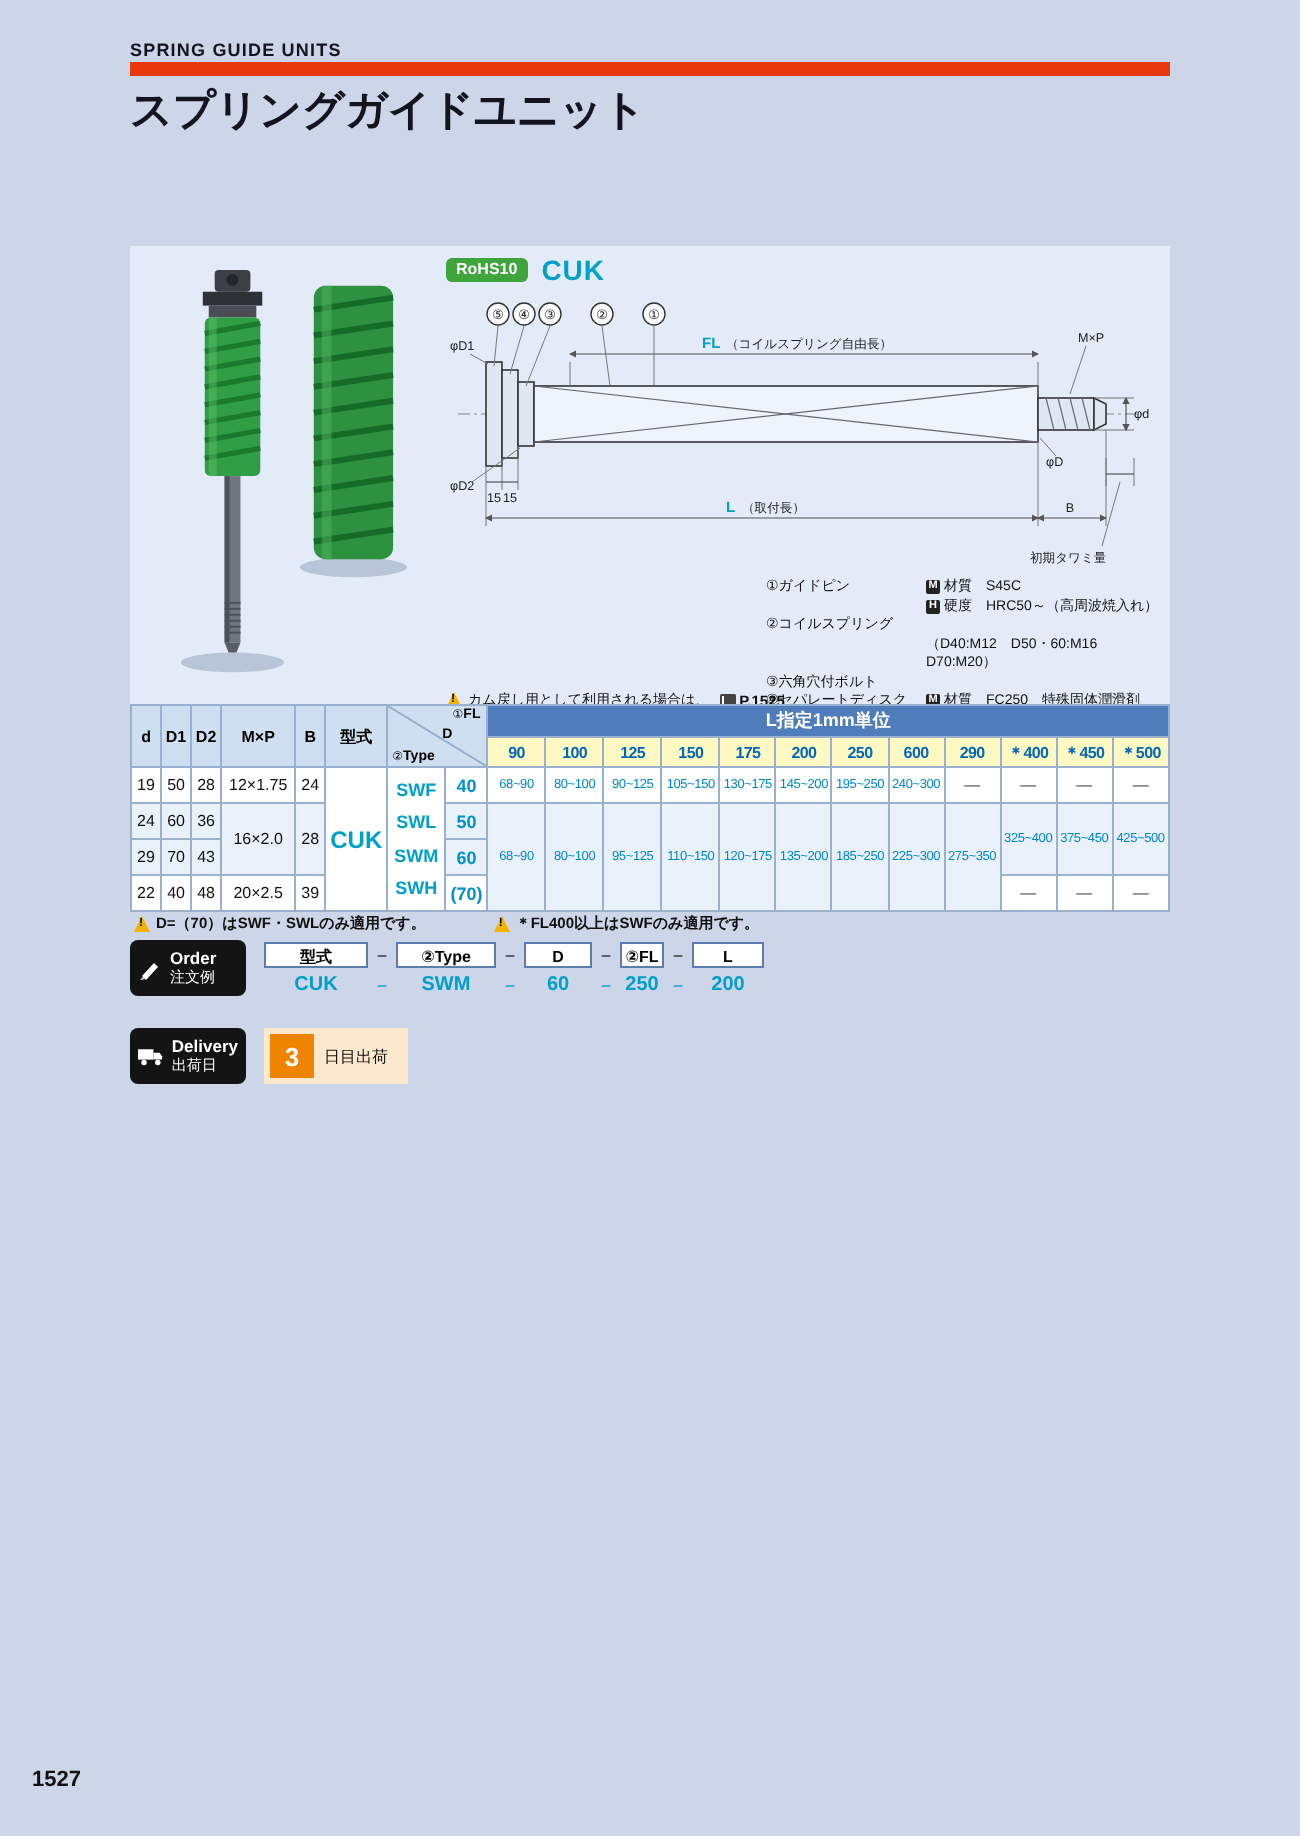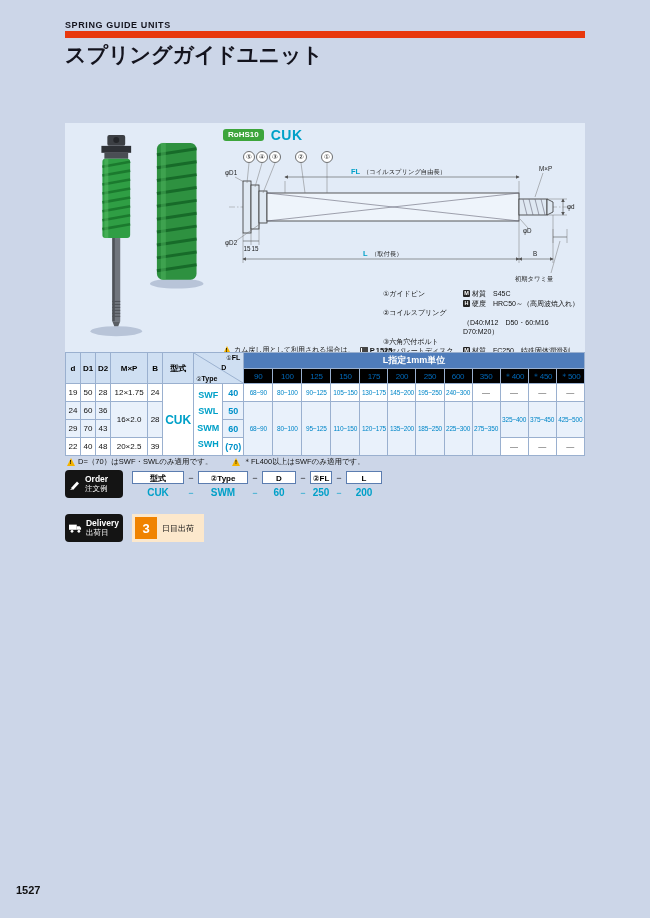--- a/index.html
+++ b/index.html
@@ -42,37 +42,37 @@
         box-shadow:inset 0 0 0 1px #444, inset 2px 0 0 #fff;flex:none;}
   .cam-ref{font-weight:bold;font-size:7.5px;}
 
   
   .table-wrap{left:65px;top:352px;}
   table{border-collapse:collapse;table-layout:fixed;width:520px;background:#fff;}
   th,td{border:1px solid #9ab0cf;padding:0;text-align:center;vertical-align:middle;
         overflow:hidden;white-space:nowrap;}
   th.dim{background:#cfdff2;font-size:8px;font-weight:bold;color:#000;}
   th.lhead{background:#4f7cba;color:#fff;font-size:9px;font-weight:bold;height:15px;margin-left:17px;}
-  th.num{background:#000000;color:#0068b7;font-size:8px;font-weight:normal;height:14px;letter-spacing:-.3px;}
+  th.num{background:#fef9c3;color:#0068b7;font-size:8px;font-weight:bold;height:14px;letter-spacing:-.3px;}
   td{font-size:8px;height:17px;color:#111;}
   td.model{color:#00a0c8;font-weight:bold;font-size:12px;}
   td.types div{color:#00a0c8;font-weight:bold;font-size:9px;line-height:16.5px;}
   td.dval{color:#0091c9;font-weight:bold;font-size:9px;}
   td.fl{color:#0086c8;font-size:6.5px;letter-spacing:-.2px;}
   td.dash{color:#444;font-size:8px;}
   .tint{background:#e9f1fb;}
   th.diag{background:#cfdff2;position:relative;padding:0;}
   .diag svg{position:absolute;left:0;top:0;width:100%;height:100%;}
   .diag .fl-z{position:absolute;top:1px;right:3px;font-size:7px;font-weight:bold;color:#000;}
   .diag .d-z{position:absolute;top:11px;left:27px;font-size:7px;font-weight:bold;color:#000;}
   .diag .type-z{position:absolute;bottom:1px;left:2px;font-size:7px;font-weight:bold;color:#000;}
   .mark{font-size:6px;font-weight:normal;}
 
   
-  .footnotes{left:67px;top:457px;display:flex;gap:20px;font-size:7.5px;align-items:center;}
+  .footnotes{left:67px;top:457px;display:flex;gap:34px;font-size:7.5px;align-items:center;font-weight:bold;}
   .fnote{display:flex;align-items:center;}
 
   
   .order-row{left:65px;top:470px;display:flex;align-items:flex-start;gap:9px;}
   .badge{width:58px;height:28px;background:#141414;border-radius:4px;color:#fff;
          display:flex;align-items:center;padding:2px 4px;gap:4px;box-sizing:border-box;flex:none;}
   .badge .btxt{display:flex;flex-direction:column;line-height:1.15;}
   .badge .bt1{font-size:8.5px;font-weight:bold;}
   .badge .bt2{font-size:7.5px;}
   .o-grid{display:flex;flex-direction:column;gap:3px;padding-top:1px;}
@@ -348,21 +348,21 @@
     </tr>
     <tr>
       <th class="num">90</th>
       <th class="num">100</th>
       <th class="num">125</th>
       <th class="num">150</th>
       <th class="num">175</th>
       <th class="num">200</th>
       <th class="num">250</th>
       <th class="num">600</th>
-      <th class="num">350</th>
+      <th class="num">290</th>
       <th class="num">＊400</th>
       <th class="num">＊450</th>
       <th class="num">＊500</th>
     </tr>
     <tr>
       <td>19</td>
       <td>50</td>
       <td>28</td>
       <td>12×1.75</td>
       <td>24</td>

